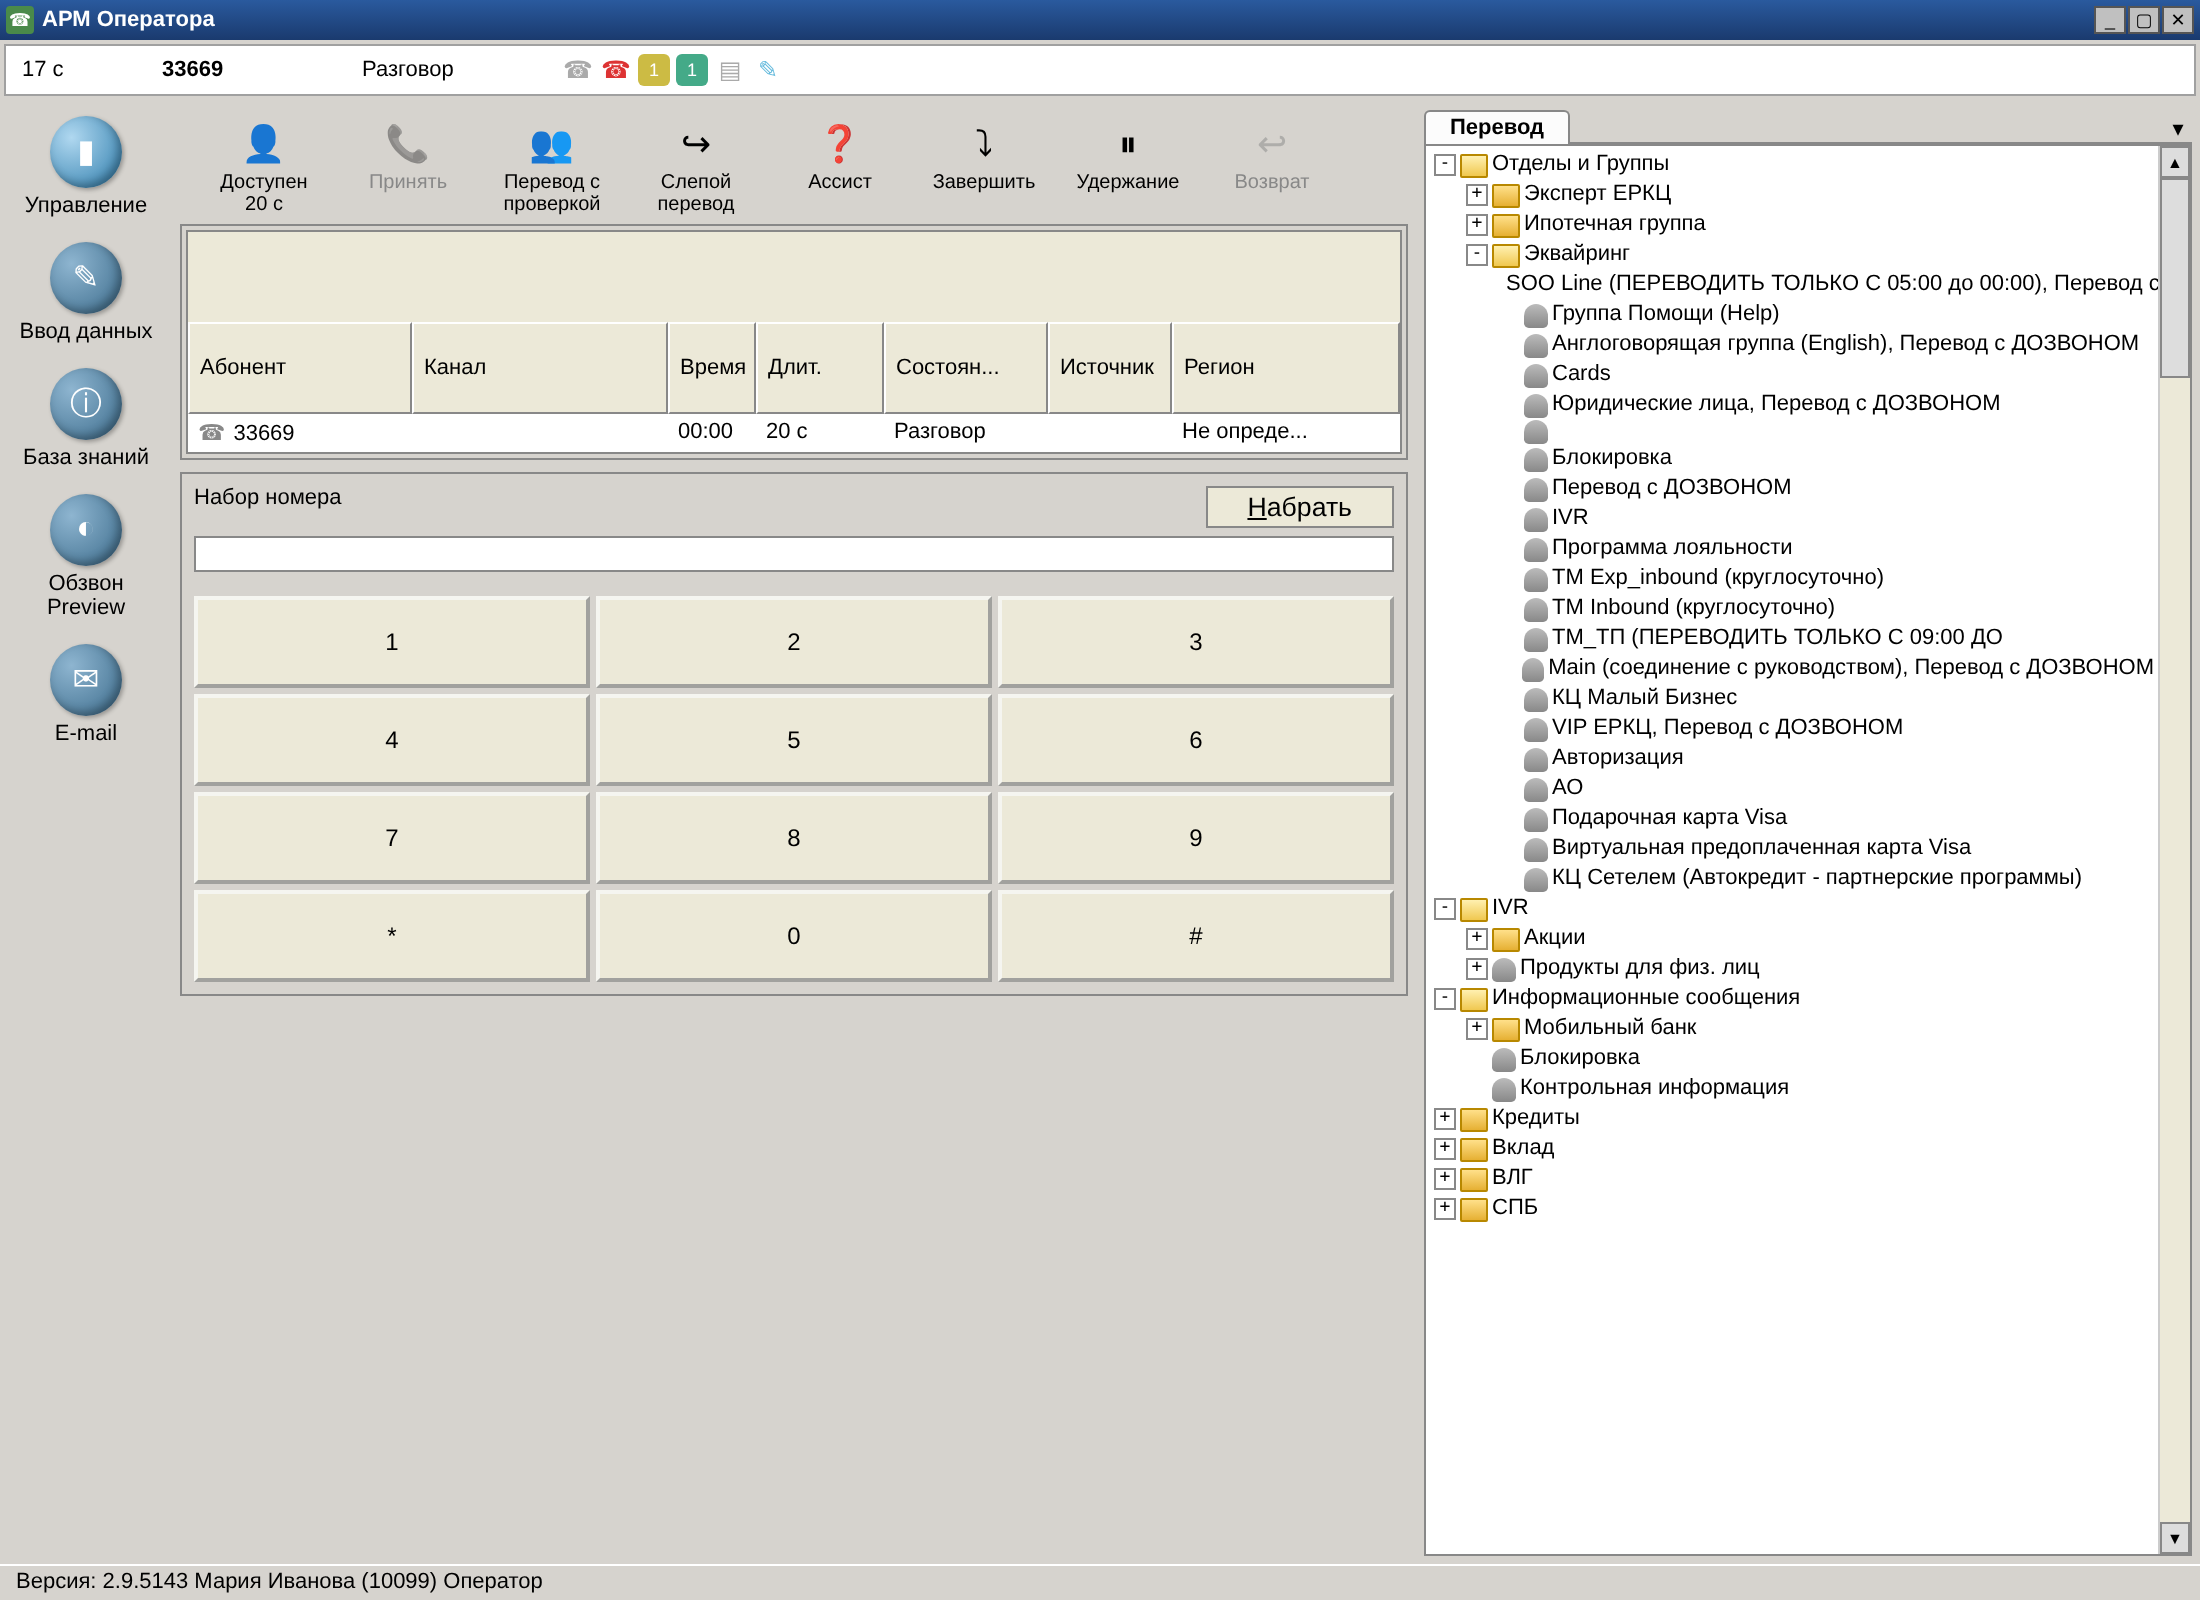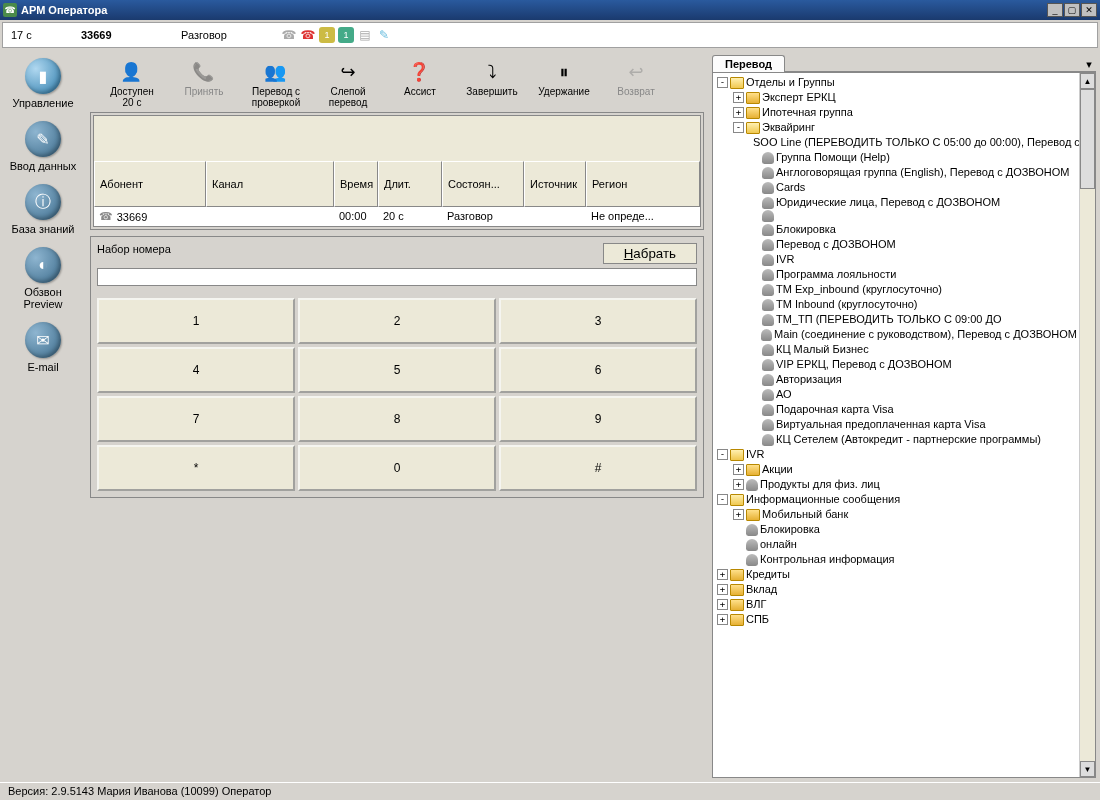--- a/index.html
+++ b/index.html
@@ -453,27 +453,20 @@
                   <span class="nd">
                     <span class="noexp"></span>
                     <span class="usr"></span>
                     <span> Блокировка</span>
                   </span>
                 </li>
                 <li>
                   <span class="nd">
                     <span class="noexp"></span>
                     <span class="usr"></span>
-                    <span>              онлайн</span>
-                  </span>
-                </li>
-                <li>
-                  <span class="nd">
-                    <span class="noexp"></span>
-                    <span class="usr"></span>
                     <span> Контрольная информация</span>
                   </span>
                 </li>
               </ul>
             </li>
             <li>
               <span class="nd">
                 <span class="exp">+</span>
                 <span class="fld"></span>
                 <span> Кредиты</span>

